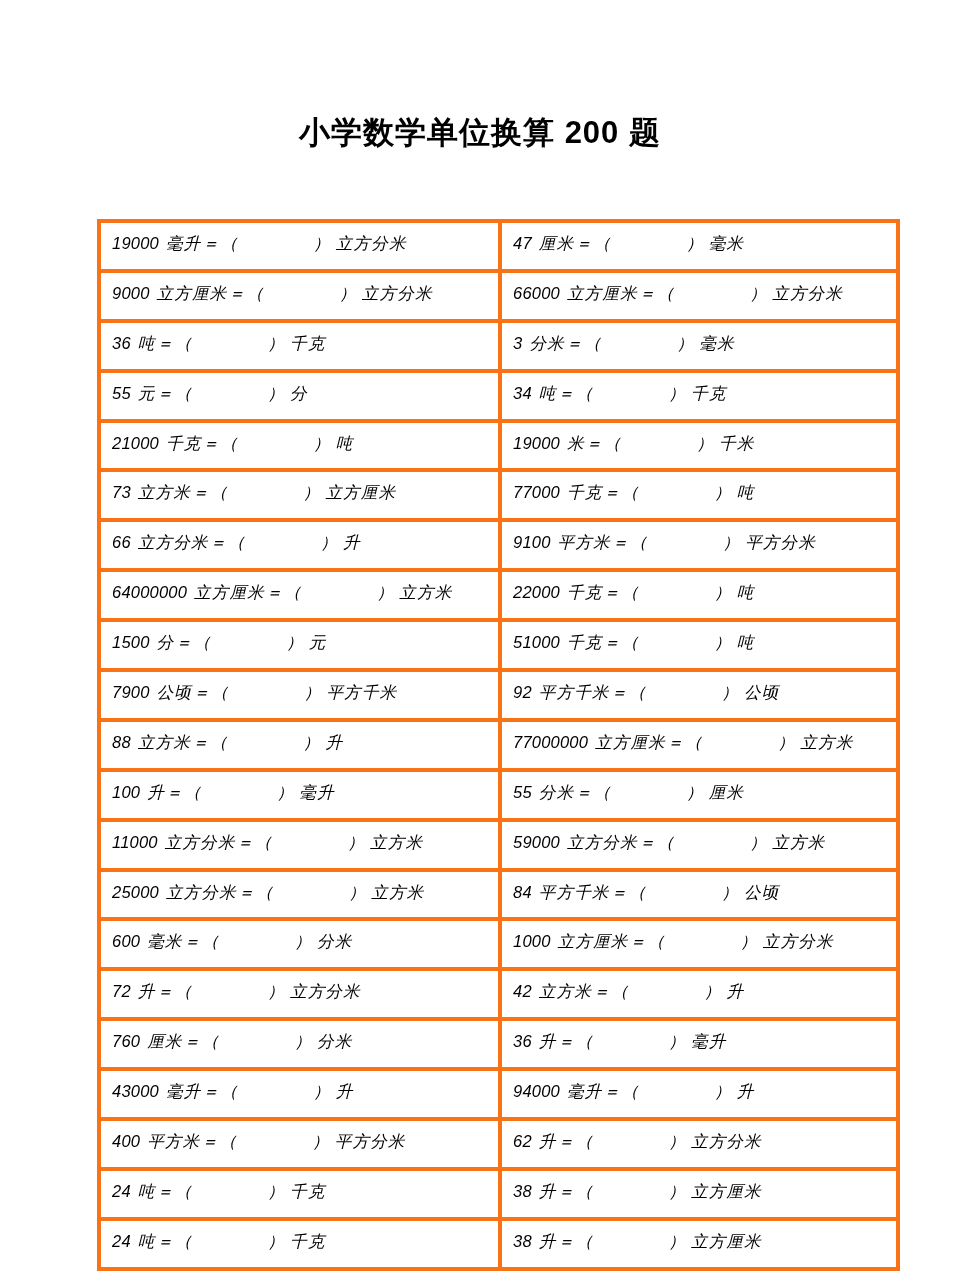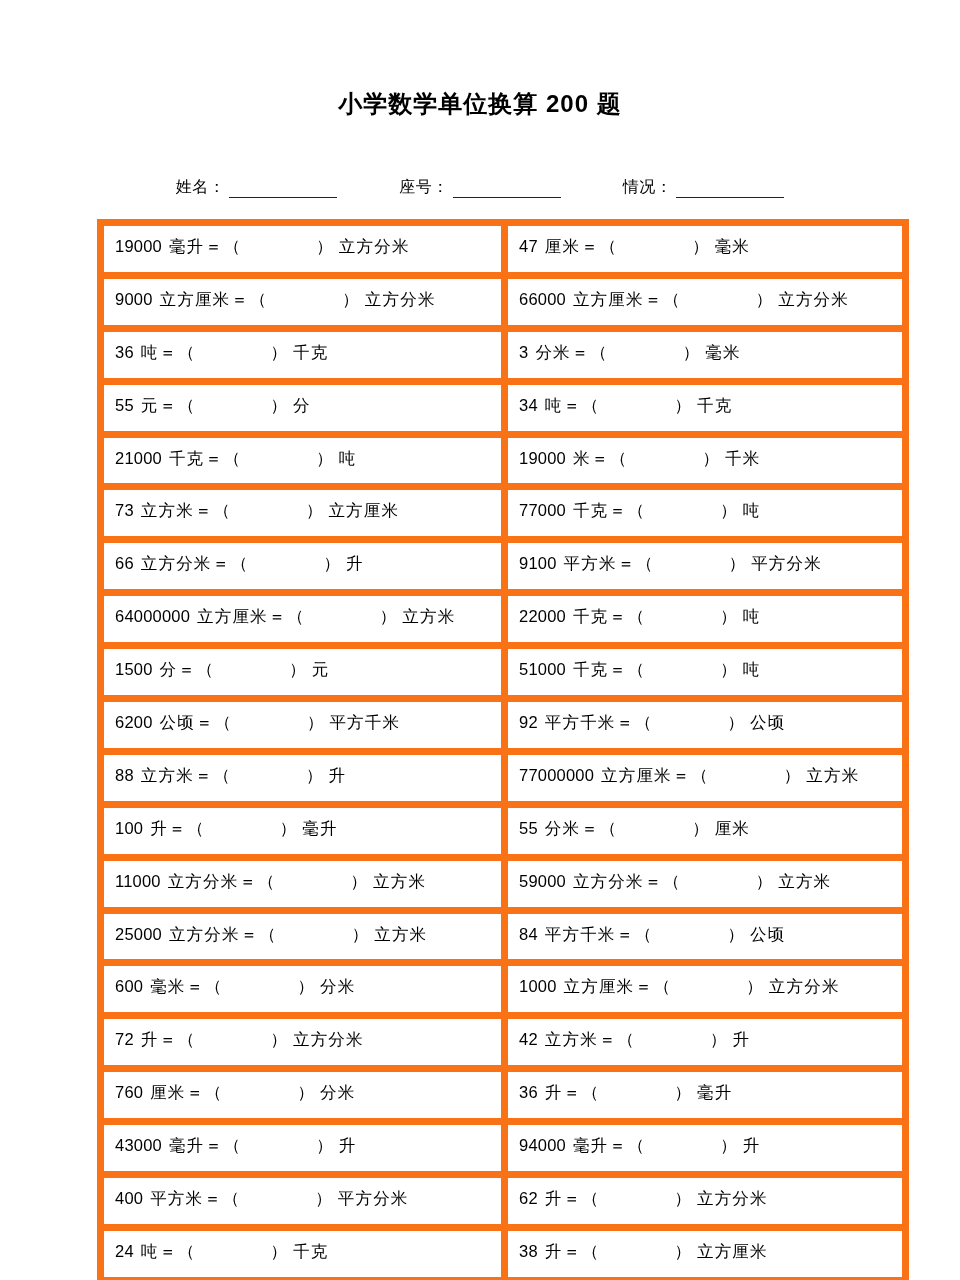--- a/index.html
+++ b/index.html
@@ -21,26 +21,26 @@
     position: relative;
     width: 960px;
     height: 1280px;
     box-sizing: border-box;
   }
 
   
   .title {
     position: absolute;
     left: 0;
-    top: 68px;
+    top: 92px;
     width: 960px;
     text-align: center;
     font-family: "Liberation Sans", "DejaVu Sans", sans-serif;
     font-weight: bold;
-    font-size: 24px;
+    font-size: 31px;
     letter-spacing: 1px;
     line-height: 40px;
     white-space: nowrap;
   }
 
   
   .info-line {
     position: absolute;
     left: 0;
     top: 168px;
@@ -75,28 +75,29 @@
   
   .qtable {
     position: absolute;
     left: 97px;
     top: 219px;
     width: 769px;
     border-collapse: collapse;
     table-layout: fixed;
   }
   .qtable td {
-    border: 7px solid #f97316;
+    border: 4px solid #f97316;
     height: 45.9px;
     padding: 0 0 0 11px;
     vertical-align: middle;
     font-size: 16.5px;
     line-height: 24px;
     white-space: nowrap;
     overflow: hidden;
+    font-style: italic;
   }
   .qtable td.col-left  { width: 386px; }
   .qtable td.col-right { width: 383px; }
 
   
   .q {
     display: inline-block;
     font-size: 0;
   }
   .q-num {
@@ -132,34 +133,20 @@
     margin-left: 6px;
   }
 </style>
 </head>
 <body>
 
 <div class="page">
 
   <h1 class="title">小学数学单位换算 200 题</h1>
 
-  <div class="info-line">
-    <span class="info-field">
-      <span class="info-label">姓名：</span>
-      <span class="info-blank"></span>
-    </span>
-    <span class="info-field">
-      <span class="info-label">座号：</span>
-      <span class="info-blank"></span>
-    </span>
-    <span class="info-field">
-      <span class="info-label">情况：</span>
-      <span class="info-blank"></span>
-    </span>
-  </div>
 
   <table class="qtable">
     <tbody id="qtable-body">
         <tr>
           <td class="col-left"><span class="q"><span class="q-num">19000</span><span class="q-unit">毫升</span><span class="q-eq">＝</span><span class="q-paren">（</span><span class="q-gap">&nbsp;</span><span class="q-paren">）</span><span class="q-result">立方分米</span></span></td>
           <td class="col-right"><span class="q"><span class="q-num">47</span><span class="q-unit">厘米</span><span class="q-eq">＝</span><span class="q-paren">（</span><span class="q-gap">&nbsp;</span><span class="q-paren">）</span><span class="q-result">毫米</span></span></td>
         </tr>
         <tr>
           <td class="col-left"><span class="q"><span class="q-num">9000</span><span class="q-unit">立方厘米</span><span class="q-eq">＝</span><span class="q-paren">（</span><span class="q-gap">&nbsp;</span><span class="q-paren">）</span><span class="q-result">立方分米</span></span></td>
           <td class="col-right"><span class="q"><span class="q-num">66000</span><span class="q-unit">立方厘米</span><span class="q-eq">＝</span><span class="q-paren">（</span><span class="q-gap">&nbsp;</span><span class="q-paren">）</span><span class="q-result">立方分米</span></span></td>
@@ -186,21 +173,21 @@
         </tr>
         <tr>
           <td class="col-left"><span class="q"><span class="q-num">64000000</span><span class="q-unit">立方厘米</span><span class="q-eq">＝</span><span class="q-paren">（</span><span class="q-gap">&nbsp;</span><span class="q-paren">）</span><span class="q-result">立方米</span></span></td>
           <td class="col-right"><span class="q"><span class="q-num">22000</span><span class="q-unit">千克</span><span class="q-eq">＝</span><span class="q-paren">（</span><span class="q-gap">&nbsp;</span><span class="q-paren">）</span><span class="q-result">吨</span></span></td>
         </tr>
         <tr>
           <td class="col-left"><span class="q"><span class="q-num">1500</span><span class="q-unit">分</span><span class="q-eq">＝</span><span class="q-paren">（</span><span class="q-gap">&nbsp;</span><span class="q-paren">）</span><span class="q-result">元</span></span></td>
           <td class="col-right"><span class="q"><span class="q-num">51000</span><span class="q-unit">千克</span><span class="q-eq">＝</span><span class="q-paren">（</span><span class="q-gap">&nbsp;</span><span class="q-paren">）</span><span class="q-result">吨</span></span></td>
         </tr>
         <tr>
-          <td class="col-left"><span class="q"><span class="q-num">6200</span><span class="q-unit">公顷</span><span class="q-eq">＝</span><span class="q-paren">（</span><span class="q-gap">&nbsp;</span><span class="q-paren">）</span><span class="q-result">平方千米</span></span></td>
+          <td class="col-left"><span class="q"><span class="q-num">7900</span><span class="q-unit">公顷</span><span class="q-eq">＝</span><span class="q-paren">（</span><span class="q-gap">&nbsp;</span><span class="q-paren">）</span><span class="q-result">平方千米</span></span></td>
           <td class="col-right"><span class="q"><span class="q-num">92</span><span class="q-unit">平方千米</span><span class="q-eq">＝</span><span class="q-paren">（</span><span class="q-gap">&nbsp;</span><span class="q-paren">）</span><span class="q-result">公顷</span></span></td>
         </tr>
         <tr>
           <td class="col-left"><span class="q"><span class="q-num">88</span><span class="q-unit">立方米</span><span class="q-eq">＝</span><span class="q-paren">（</span><span class="q-gap">&nbsp;</span><span class="q-paren">）</span><span class="q-result">升</span></span></td>
           <td class="col-right"><span class="q"><span class="q-num">77000000</span><span class="q-unit">立方厘米</span><span class="q-eq">＝</span><span class="q-paren">（</span><span class="q-gap">&nbsp;</span><span class="q-paren">）</span><span class="q-result">立方米</span></span></td>
         </tr>
         <tr>
           <td class="col-left"><span class="q"><span class="q-num">100</span><span class="q-unit">升</span><span class="q-eq">＝</span><span class="q-paren">（</span><span class="q-gap">&nbsp;</span><span class="q-paren">）</span><span class="q-result">毫升</span></span></td>
           <td class="col-right"><span class="q"><span class="q-num">55</span><span class="q-unit">分米</span><span class="q-eq">＝</span><span class="q-paren">（</span><span class="q-gap">&nbsp;</span><span class="q-paren">）</span><span class="q-result">厘米</span></span></td>
         </tr>

